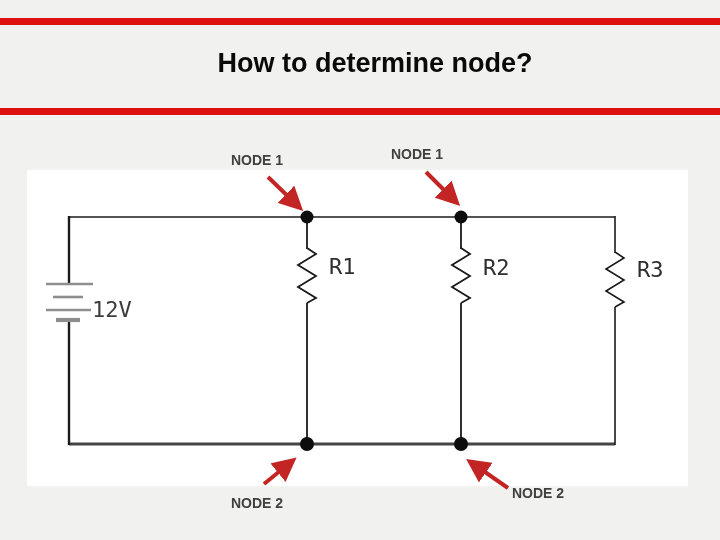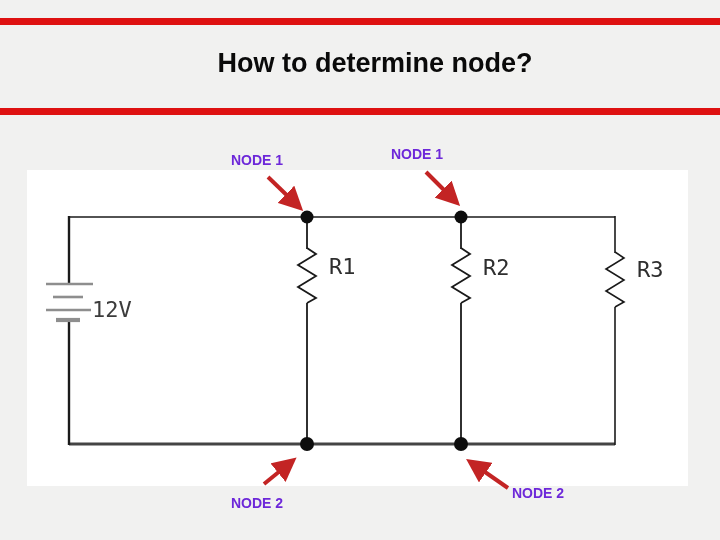--- a/index.html
+++ b/index.html
@@ -40,21 +40,21 @@
     left: 27px;
     top: 170px;
     width: 661px;
     height: 316px;
     background: #ffffff;
   }
   .node-label {
     position: absolute;
     font-size: 14px;
     font-weight: bold;
-    color: #6d28d9;
+    color: #404040;
     white-space: nowrap;
   }
   #node1-left  { left: 231px; top: 152px; }
   #node1-right { left: 391px; top: 146px; }
   #node2-left  { left: 231px; top: 495px; }
   #node2-right { left: 512px; top: 485px; }
   .arrow-overlay {
     position: absolute;
     left: 0;
     top: 0;

